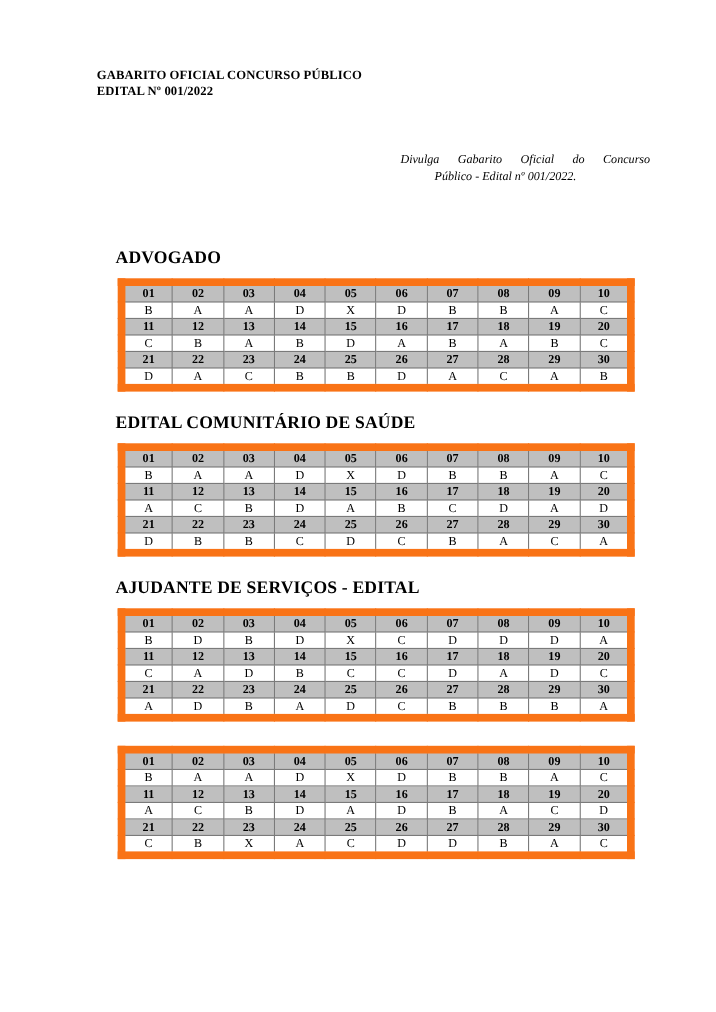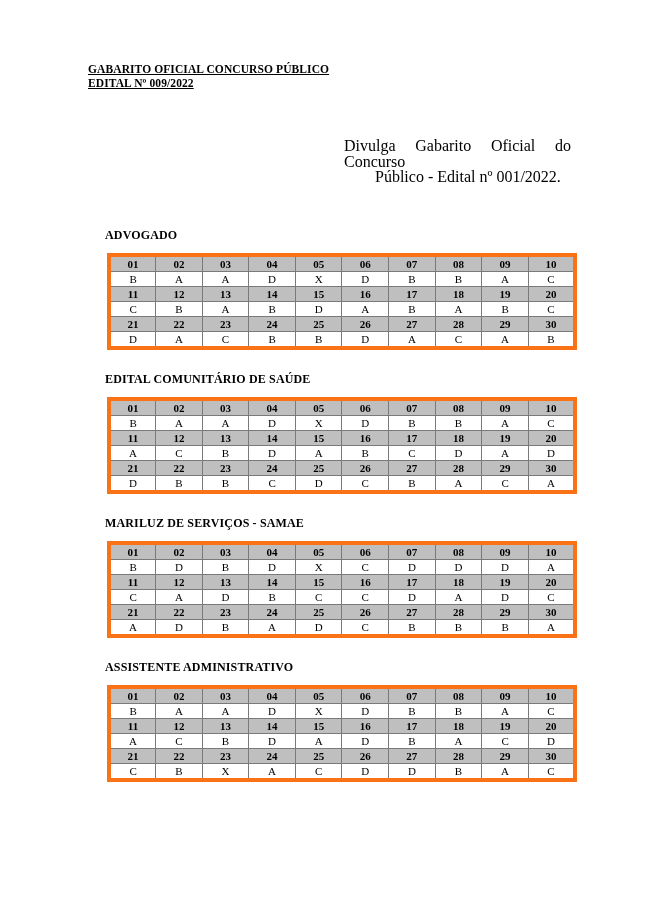--- a/index.html
+++ b/index.html
@@ -29,30 +29,30 @@
     left: 88px;
     top: 62px;
     width: 460px;
   }
   .doc-header .title-line {
     font-size: 11.5px;
     font-weight: bold;
     line-height: 14.4px;
     letter-spacing: 0.1px;
     white-space: nowrap;
-    text-decoration: underline;
   }
 
   
   .doc-subtitle {
     position: absolute;
-    left: 344px;
+    left: 364px;
     top: 138px;
     width: 227px;
-    font-size: 16px;
+    font-size: 11px;
+    font-style: italic;
     line-height: 15.5px;
     text-align: justify;
   }
   .doc-subtitle .sub-line-1 {
     display: block;
     text-align: justify;
     text-align-last: justify;
     white-space: normal;
   }
   .doc-subtitle .sub-line-2 {
@@ -67,34 +67,34 @@
     left: 0;
     top: 228px;
     width: 651px;
   }
   .section {
     position: relative;
     margin-bottom: 22px;
   }
   .section-title {
     margin-left: 105px;
-    font-size: 12px;
+    font-size: 16px;
     font-weight: bold;
     letter-spacing: 0.15px;
     line-height: 14px;
     margin-bottom: 11px;
     white-space: nowrap;
   }
 
   table.answer-table {
     margin-left: 107px;
     width: 470px;
     border-collapse: collapse;
     table-layout: fixed;
-    border: 4px solid #f97316;
+    border: 7px solid #f97316;
   }
   table.answer-table td {
     border: 1px solid #7a7a7a;
     text-align: center;
     height: 14px;
     padding: 0;
     font-size: 11px;
     line-height: 14px;
     vertical-align: middle;
   }
@@ -107,21 +107,21 @@
     font-weight: normal;
   }
 </style>
 </head>
 <body>
 
 <div class="page">
 
   <div class="doc-header">
     <div class="title-line">GABARITO OFICIAL CONCURSO PÚBLICO</div>
-    <div class="title-line">EDITAL Nº 009/2022</div>
+    <div class="title-line">EDITAL Nº 001/2022</div>
   </div>
 
   <div class="doc-subtitle">
     <span class="sub-line-1">Divulga Gabarito Oficial do Concurso</span>
     <span class="sub-line-2">Público - Edital nº 001/2022.</span>
   </div>
 
   <div class="sections" id="sections-container">
       <div class="section">
         <div class="section-title">ADVOGADO</div>
@@ -275,21 +275,21 @@
               <td>C</td>
               <td>B</td>
               <td>A</td>
               <td>C</td>
               <td>A</td>
             </tr>
           </tbody>
         </table>
       </div>
       <div class="section">
-        <div class="section-title">MARILUZ DE SERVIÇOS - SAMAE</div>
+        <div class="section-title">AJUDANTE DE SERVIÇOS - EDITAL</div>
         <table class="answer-table">
           <tbody>
             <tr class="num-row">
               <td>01</td>
               <td>02</td>
               <td>03</td>
               <td>04</td>
               <td>05</td>
               <td>06</td>
               <td>07</td>
@@ -354,21 +354,20 @@
               <td>C</td>
               <td>B</td>
               <td>B</td>
               <td>B</td>
               <td>A</td>
             </tr>
           </tbody>
         </table>
       </div>
       <div class="section">
-        <div class="section-title">ASSISTENTE ADMINISTRATIVO</div>
         <table class="answer-table">
           <tbody>
             <tr class="num-row">
               <td>01</td>
               <td>02</td>
               <td>03</td>
               <td>04</td>
               <td>05</td>
               <td>06</td>
               <td>07</td>

